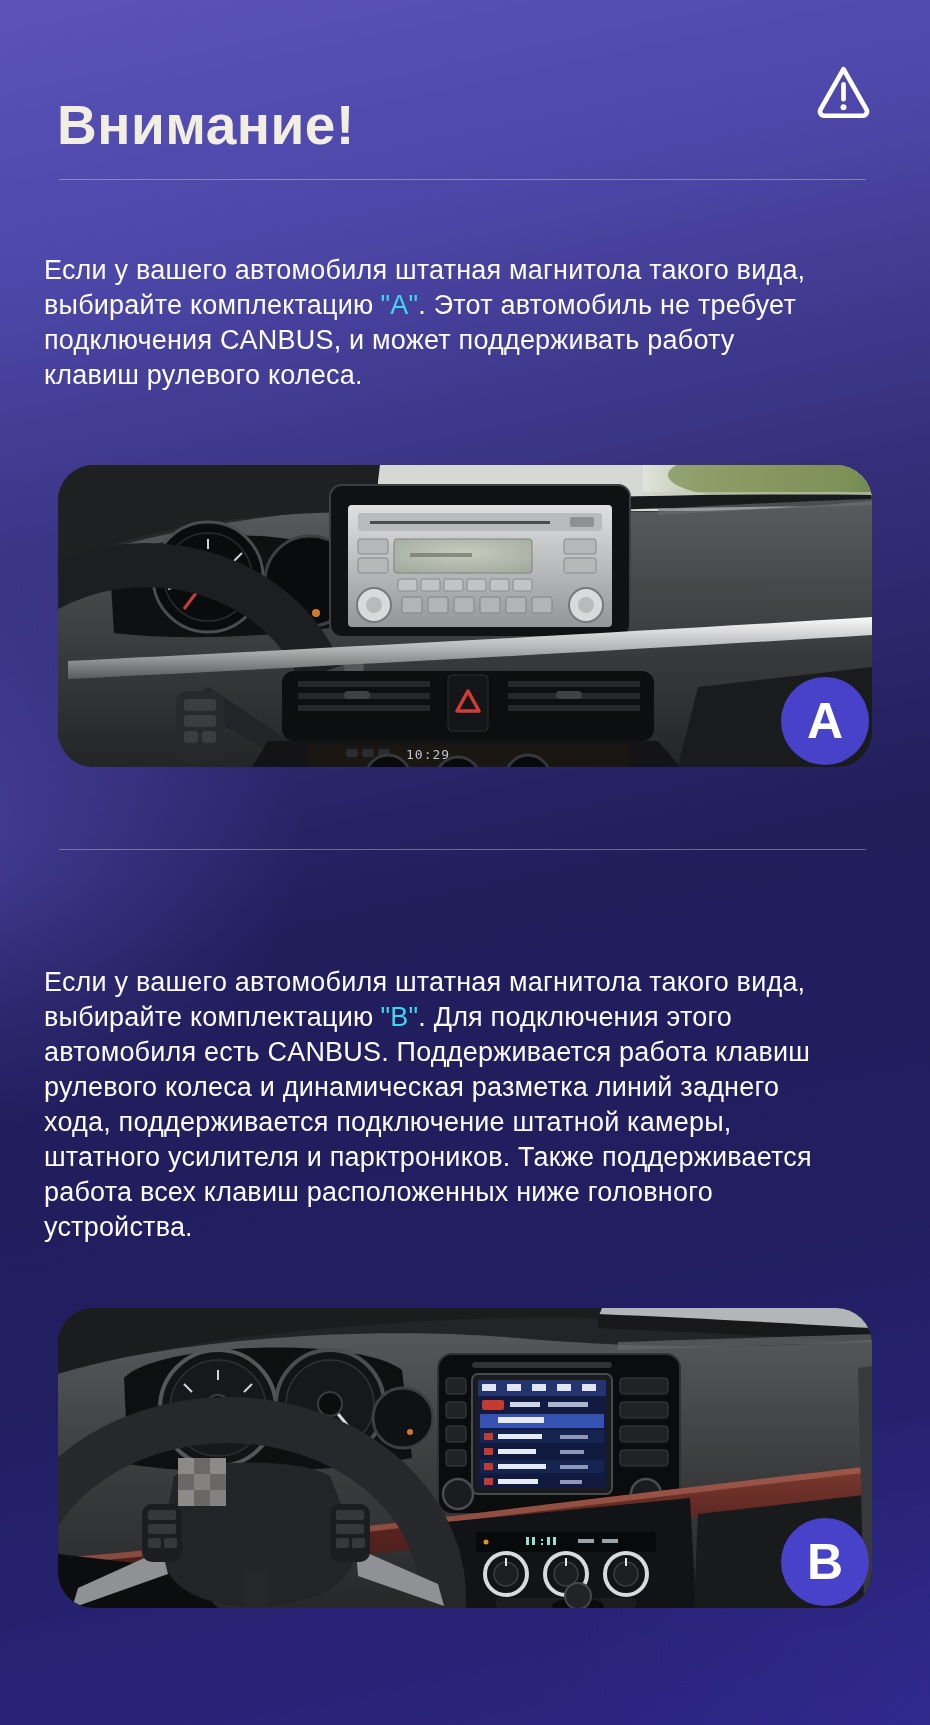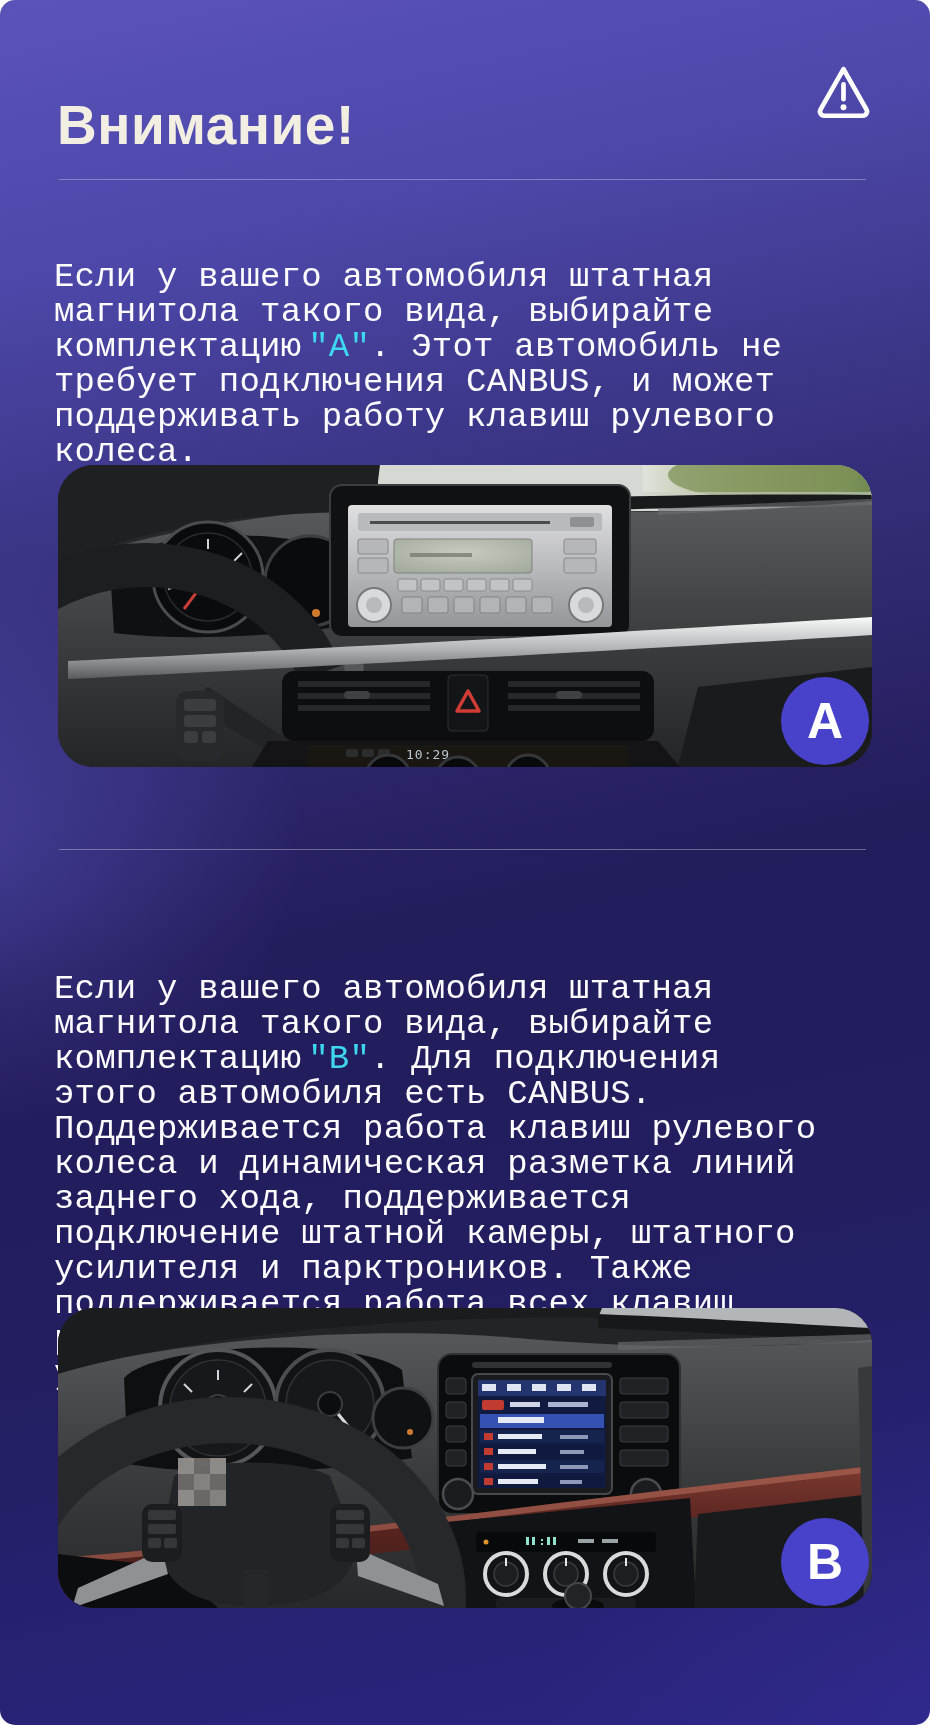--- a/index.html
+++ b/index.html
@@ -6,39 +6,37 @@
   body {
     width: 930px; height: 1725px; overflow: hidden;
     font-family: "Liberation Sans", sans-serif;
   }
   .page {
     position: relative; width: 930px; height: 1725px; overflow: hidden;
     background:
       radial-gradient(520px 420px at -60px 840px, rgba(106,97,216,0.40), rgba(106,97,216,0) 70%),
       radial-gradient(700px 500px at 110% 101%, rgba(56,48,160,0.45), rgba(56,48,160,0) 70%),
       linear-gradient(168deg, #5b53b8 0%, #4e48ab 14%, #37317e 32%, #221d5b 52%, #221e60 72%, #2b2582 100%);
-    border-radius: 15px;
   }
   .title {
     position: absolute; left: 57px; top: 56px;
     font-size: 55px; font-weight: bold; letter-spacing: 0.5px;
     color: #f2eee1;
   }
   .warn-icon { position: absolute; left: 815px; top: 63px; width: 57px; height: 57px; }
   .divider {
     position: absolute; left: 59px; width: 807px; height: 1px;
     background: rgba(222,224,238,0.38);
   }
   .divider.d1 { top: 179px; }
   .divider.d2 { top: 849px; }
   .para {
-    position: absolute; left: 54px; width: 778px;
-    font-size: 34px; line-height: 35px; color: #fcfcfe;
+    position: absolute; left: 44px; width: 778px;
+    font-size: 27px; line-height: 35px; color: #fcfcfe;
     letter-spacing: 0.2px;
-    font-family: Liberation Mono, monospace;
   }
   .para.p1 { top: 226px; }
   .para.p2 { top: 938px; }
   .hl { color: #3fd6ef; margin-left: 7px; }
   .photo {
     position: absolute; left: 58px; width: 814px;
     border-radius: 36px; overflow: hidden; background: #222;
   }
   .photo.pa { top: 465px; height: 302px; }
   .photo.pb { top: 1308px; height: 300px; }

